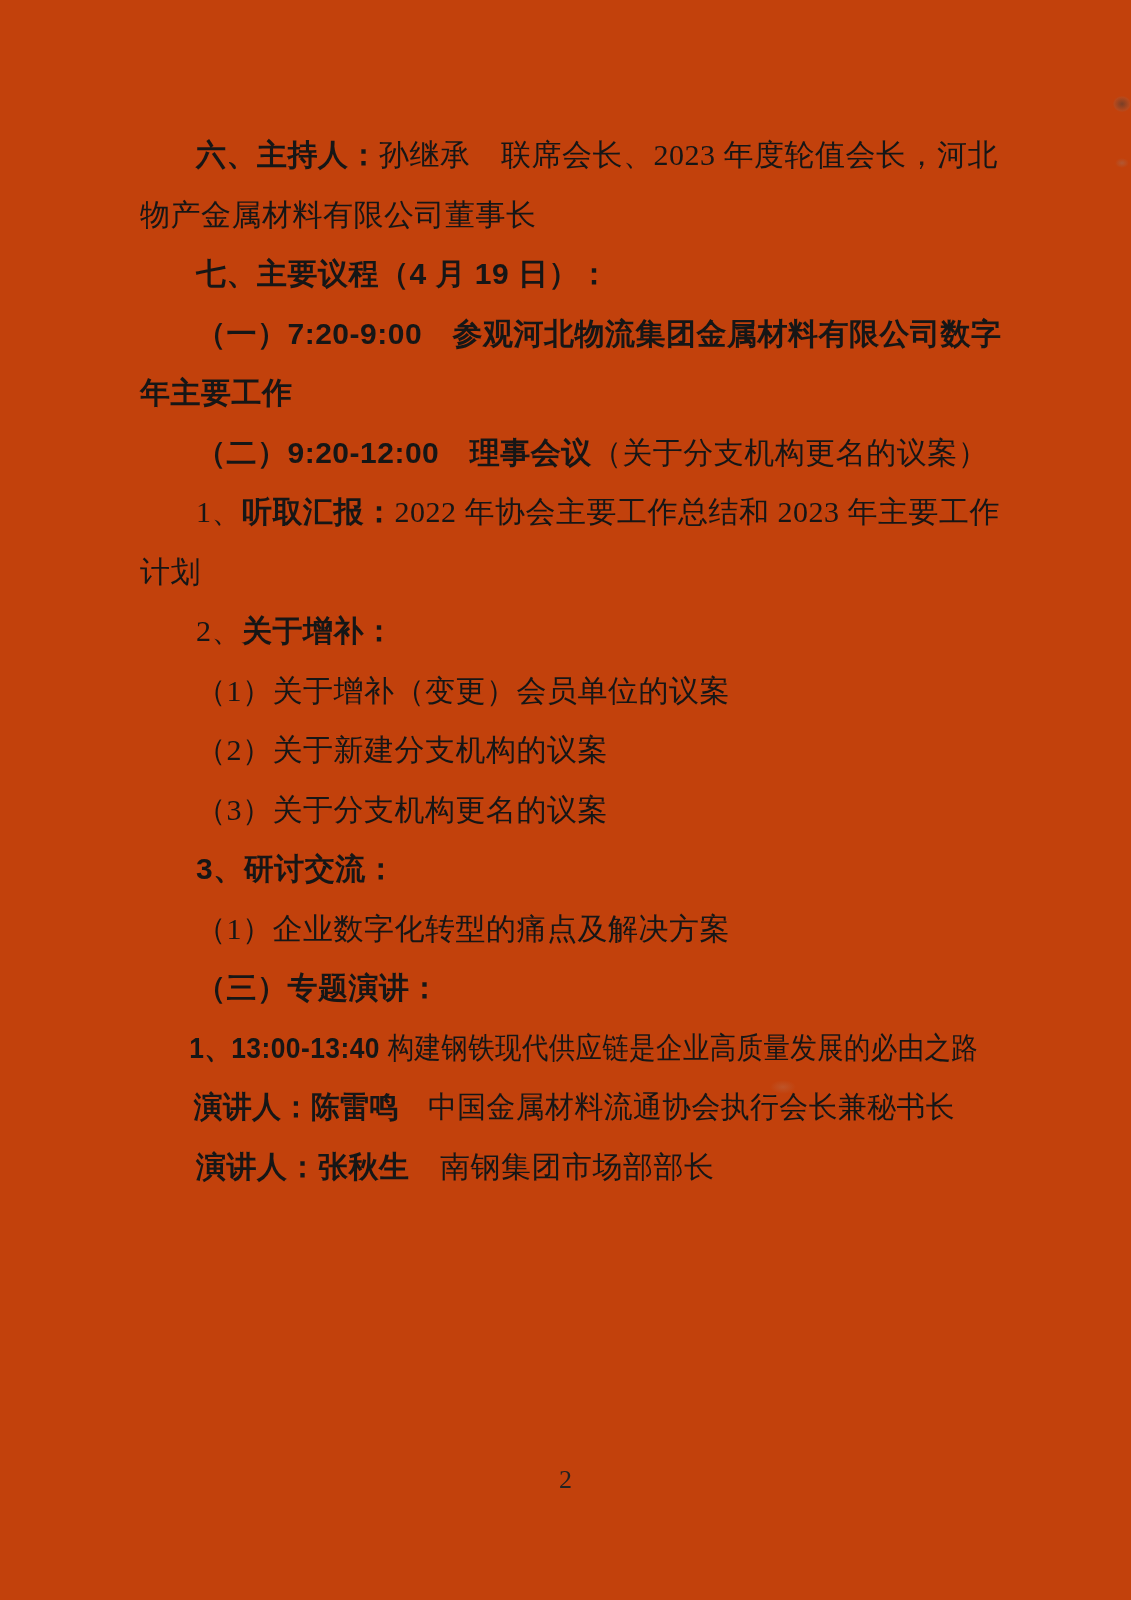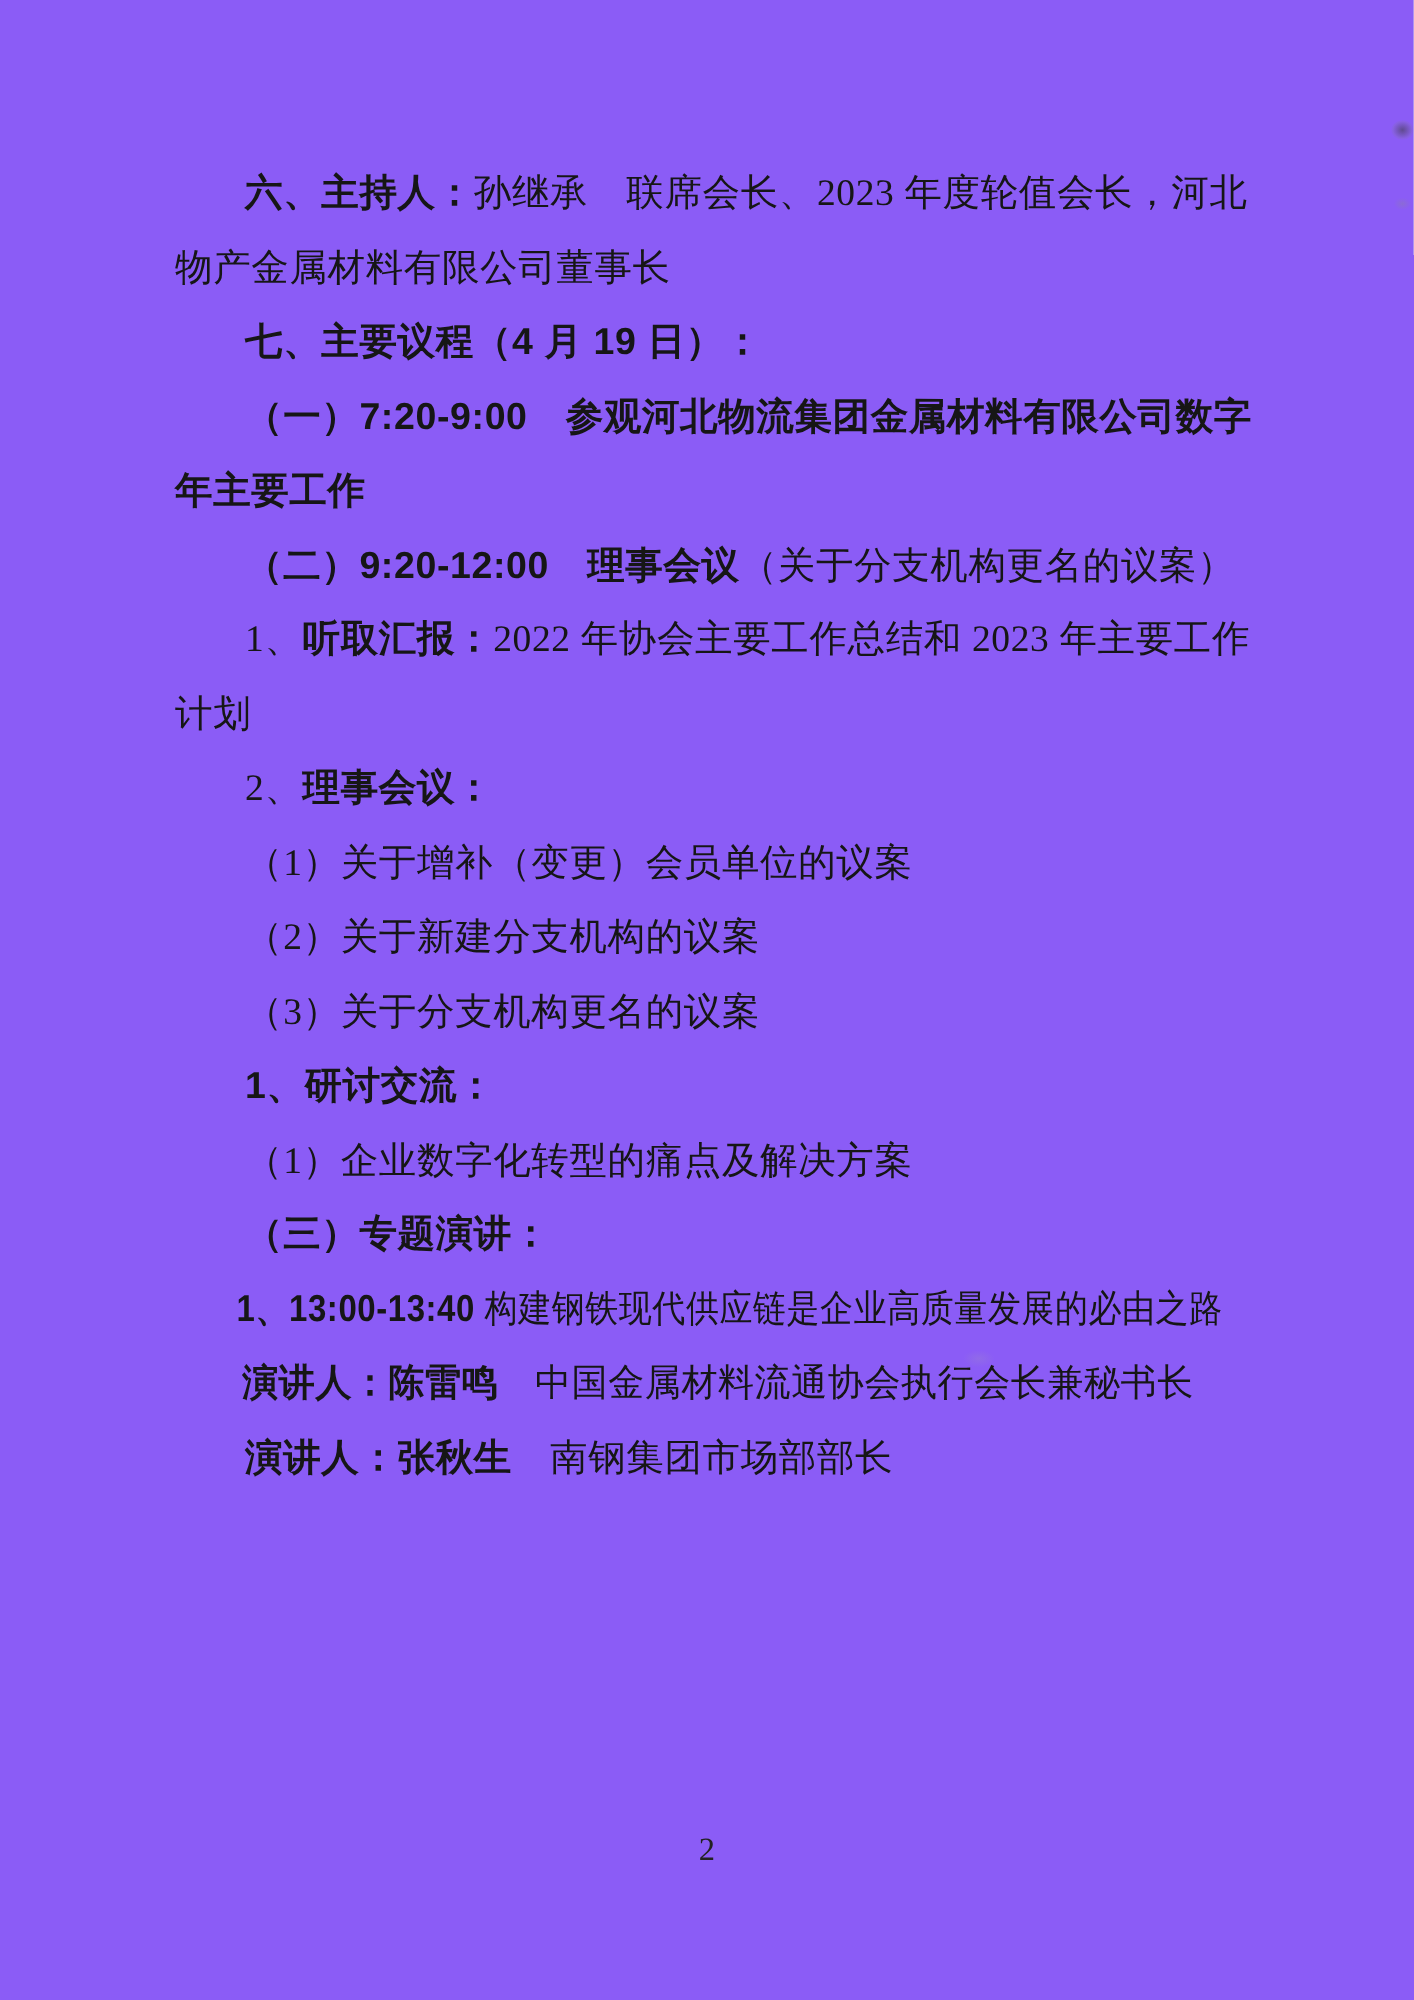--- a/index.html
+++ b/index.html
@@ -4,21 +4,21 @@
 <style>
   html, body {
     margin: 0;
     padding: 0;
     background: #e8e8e8;
   }
   .sheet {
     position: relative;
     width: 1131px;
     height: 1600px;
-    background: #8b5cf6;
+    background: #c2410c;
     overflow: hidden;
     font-family: "Liberation Serif", "DejaVu Serif", serif;
     color: #1a1a1a;
   }
   
   .smudge {
     position: absolute;
     border-radius: 50%;
     pointer-events: none;
   }
@@ -109,37 +109,37 @@
 
     <div class="ln ind">
       <span>1、</span><span class="b">听取汇报：</span><span>2022 年协会主要工作总结和 2023 年主要工作</span>
     </div>
 
     <div class="ln">
       <span>计划</span>
     </div>
 
     <div class="ln ind">
-      <span>2、</span><span class="b">理事会议：</span>
+      <span>2、</span><span class="b">关于增补：</span>
     </div>
 
     <div class="ln ind">
       <span>（1）关于增补（变更）会员单位的议案</span>
     </div>
 
     <div class="ln ind">
       <span>（2）关于新建分支机构的议案</span>
     </div>
 
     <div class="ln ind">
       <span>（3）关于分支机构更名的议案</span>
     </div>
 
     <div class="ln ind">
-      <span class="b">1、研讨交流：</span>
+      <span class="b">3、研讨交流：</span>
     </div>
 
 
     <div class="ln ind">
       <span>（1）企业数字化转型的痛点及解决方案</span>
     </div>
 
 
     <div class="ln ind">
       <span class="b">（三）专题演讲：</span>

